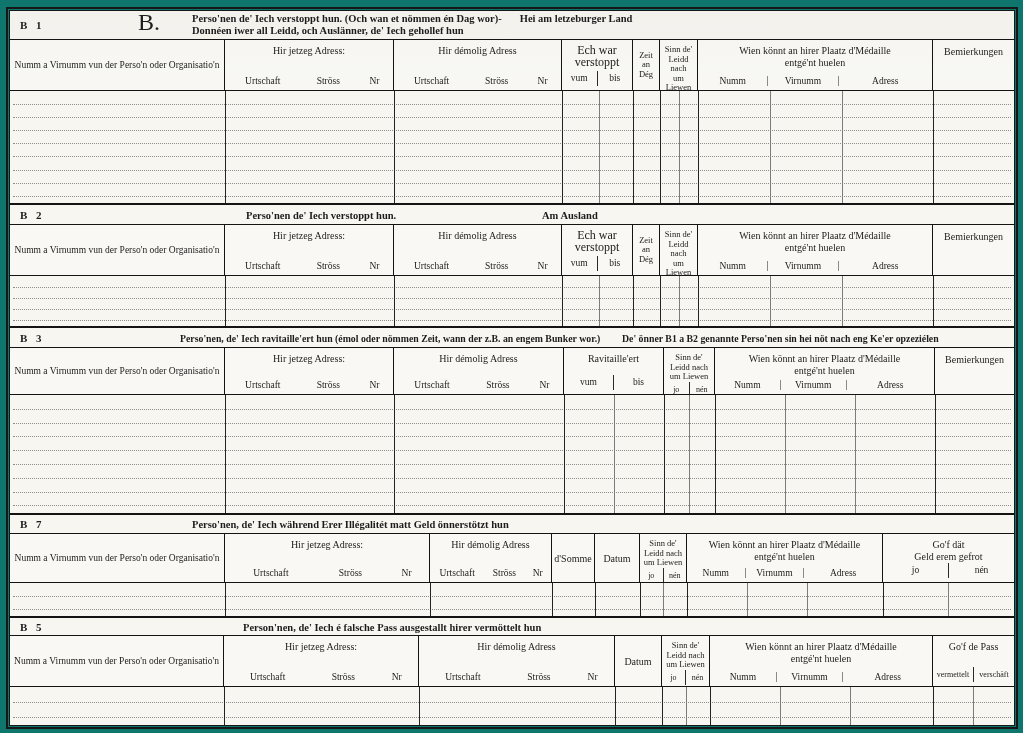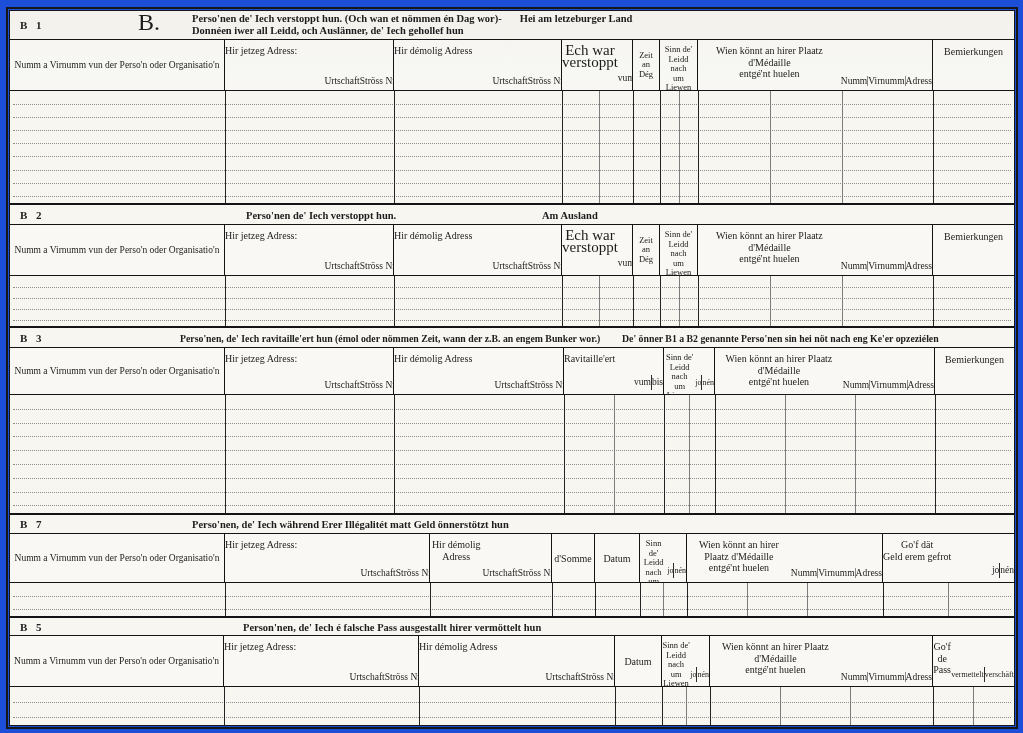--- a/index.html
+++ b/index.html
@@ -1,20 +1,20 @@
 <!DOCTYPE html>
 <html><head>
 <meta charset="utf-8">
 <style>
   * { box-sizing: border-box; margin: 0; padding: 0; }
   html,body { background:#fcfcfb; }
   .doc {
     position: relative;
     width: 1023px; height: 733px;
-    background: #1d4ed8;
+    background: #0f766e;
     font-family: "Liberation Serif", "DejaVu Serif", serif;
     color: #1c1c1c;
     overflow: hidden;
   }
   
   .frame {
     position: absolute; left: 6px; top: 7px; right: 5px; bottom: 4px;
     border: 2px solid #171717;
   }
   .inner {
@@ -40,24 +40,24 @@
 
   
   .hrow { display: flex; border-top: 1px solid #141414; border-bottom: 1px solid #141414;
           flex: none; background: rgba(255,255,255,0.25); }
   .hc { border-right: 1px solid #141414; display: flex; overflow: hidden; }
   .hc:last-child { border-right: none; }
   .hc.center { align-items: center; justify-content: center; text-align: center; }
   .hc.topline { align-items: flex-start; justify-content: center; padding-top: 6px; }
   .namecol { font-size: 9.5px; padding: 0 3px; }
   .lbl { font-size: 10px; }
-  .group { flex-direction: row; justify-content: space-between; padding: 5px 0 4px; }
+  .group { flex-direction: column; justify-content: space-between; padding: 5px 0 4px; }
   .g-top { text-align: center; font-size: 10px; line-height: 11.5px; white-space: pre-line; }
   .g-top.tiny { font-size: 8.5px; line-height: 9.5px; }
-  .g-top.sm { font-size: 15px; }
+  .g-top.sm { font-size: 12px; }
   .g-subs { display: flex; font-size: 9.5px; align-items: flex-end; }
   .g-subs span { flex: 1; text-align: center; }
   .g-subs.addr span:nth-child(1) { flex: 0 0 45%; }
   .g-subs.addr span:nth-child(2) { flex: 0 0 33%; }
   .g-subs.addr span:nth-child(3) { flex: 0 0 22%; }
   .g-subs.divided span { height: 15px; line-height: 15px; }
   .g-subs.divided span + span { border-left: 1px solid #2a2a2a; }
   .g-subs.light span + span { border-left: 1px solid #8a8a8a; }
   .g-subs.wien span:nth-child(3) { flex: 1.35; }
   .g-subs.tinytxt { font-size: 8px; }

